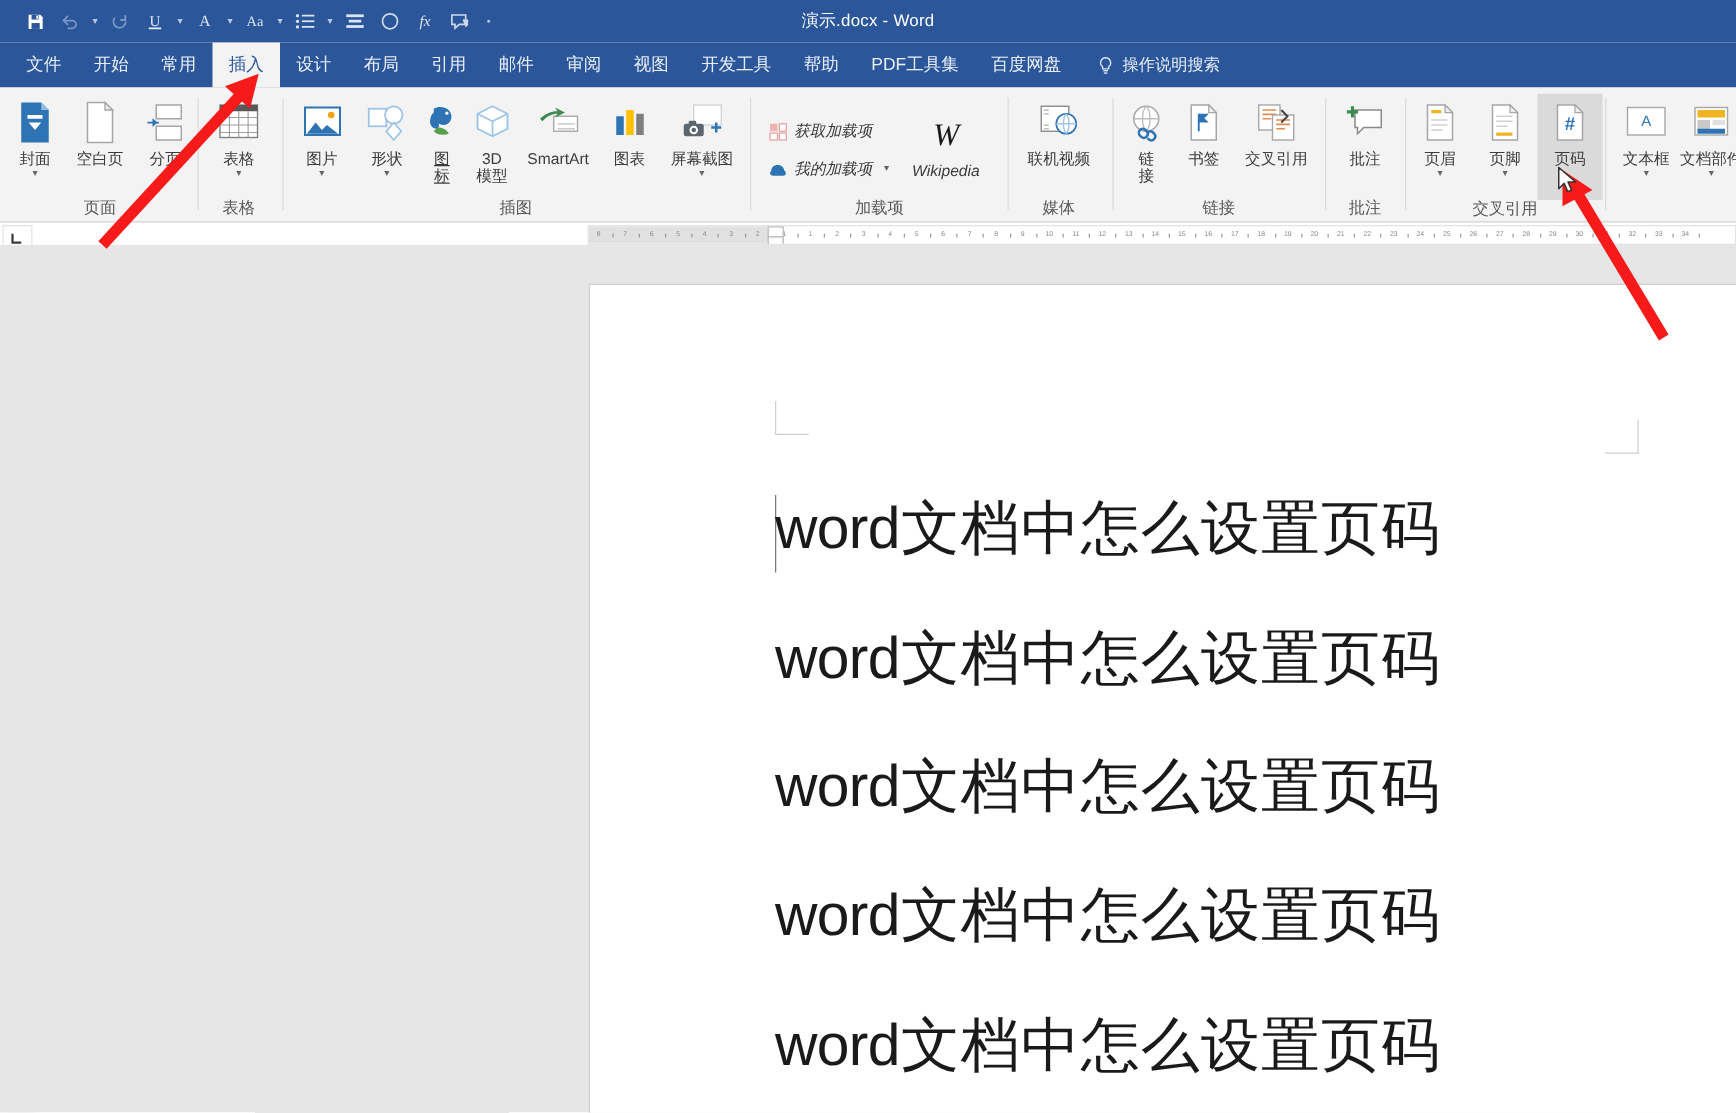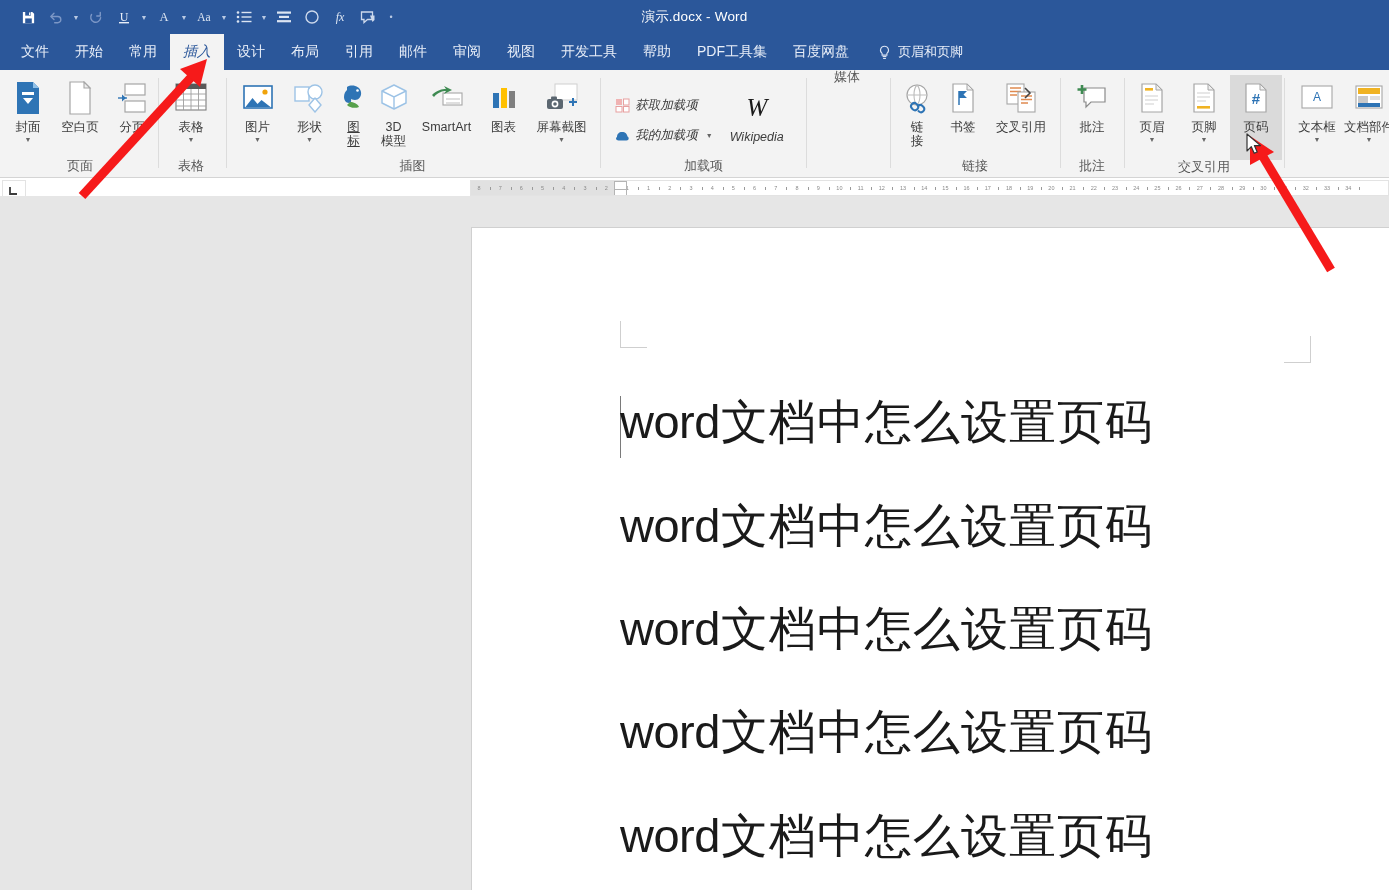--- a/index.html
+++ b/index.html
@@ -33,21 +33,21 @@
   #tabstrip{
     position:absolute;left:0;top:34px;width:1389px;height:36px;
     background:#2b579a;display:flex;align-items:stretch;padding-left:8px;
     box-sizing:border-box;
   }
   .tab{
     display:flex;align-items:center;padding:0 13px;
     color:#e8eef8;font-size:14px;white-space:nowrap;cursor:default;
     position:relative;
   }
-  .tab.active{background:#f3f3f3;color:#2b579a;font-style:italic;}
+  .tab.active{background:#f3f3f3;color:#2b579a;}
   #searchbox{display:flex;align-items:center;gap:7px;padding-left:16px;color:#e8eef8;font-size:13px;}
   .bulb{display:inline-block;width:13px;height:15px;position:relative;}
   .bulb svg{display:block;}
   
   #ribbon{
     position:absolute;left:0;top:70px;width:1389px;height:108px;
     background:#f3f3f3;border-bottom:1px solid #d4d4d4;
     box-sizing:border-box;
   }
   .rgroup{
@@ -218,21 +218,21 @@
   <div class="tab">PDF工具集</div>
   <div class="tab">百度网盘</div>
   <div id="searchbox">
     <span class="bulb">
       <svg width="13" height="15" viewBox="0 0 13 15">
           <path d="M6.5 1.2a4 4 0 00-2.4 7.2v1.7h4.8V8.4A4 4 0 006.5 1.2z" stroke="#dbe4f3" stroke-width="1.1" fill="none"></path>
           <rect x="4.6" y="11" width="3.8" height="1.1" fill="#dbe4f3"></rect>
           <rect x="5.1" y="12.9" width="2.8" height="1.1" fill="#dbe4f3"></rect>
         </svg>
     </span>
-    <span>页眉和页脚</span>
+    <span>操作说明搜索</span>
   </div>
 </div>
 
 <div id="ribbon">
 
   <div class="rgroup" style="left:4px;width:152px;">
     <div class="items">
       <div class="bigbtn">
         <span class="ico">
           <svg width="28" height="34" viewBox="0 0 28 34">
@@ -401,20 +401,33 @@
             </svg>
         </span>
         <span class="lbl">Wikipedia</span>
       </div>
     </div>
     <div class="gtitle">加载项</div>
   </div>
   <div class="gsep" style="left:806px;"></div>
 
   <div class="rgroup" style="left:810px;width:74px;">
+    <div class="items">
+      <div class="bigbtn" style="width:72px;">
+        <span class="ico">
+          <svg width="34" height="32" viewBox="0 0 34 32">
+              <rect x="3" y="3" width="22" height="20" fill="#ffffff" stroke="#8a8a8a" stroke-width="1.1"></rect>
+              <path d="M5 6h4M5 9h4M5 18h4M5 21h4" stroke="#b0b0b0" stroke-width="1"></path>
+              <circle cx="23" cy="17" r="8" fill="#ffffff" stroke="#2e74b5" stroke-width="1.3"></circle>
+              <path d="M15 17h16M23 9c3 4 3 12 0 16M23 9c-3 4-3 12 0 16" stroke="#9dc3e6" stroke-width="1.1" fill="none"></path>
+            </svg>
+        </span>
+        <span class="lbl">联机视频</span>
+      </div>
+    </div>
     <div class="gtitle">媒体</div>
   </div>
   <div class="gsep" style="left:890px;"></div>
 
   <div class="rgroup" style="left:894px;width:162px;">
     <div class="items">
       <div class="bigbtn" style="width:40px;">
         <span class="ico">
           <svg width="32" height="32" viewBox="0 0 32 32">
               <circle cx="16" cy="13" r="10" fill="#ffffff" stroke="#a6a6a6" stroke-width="1.2"></circle>

